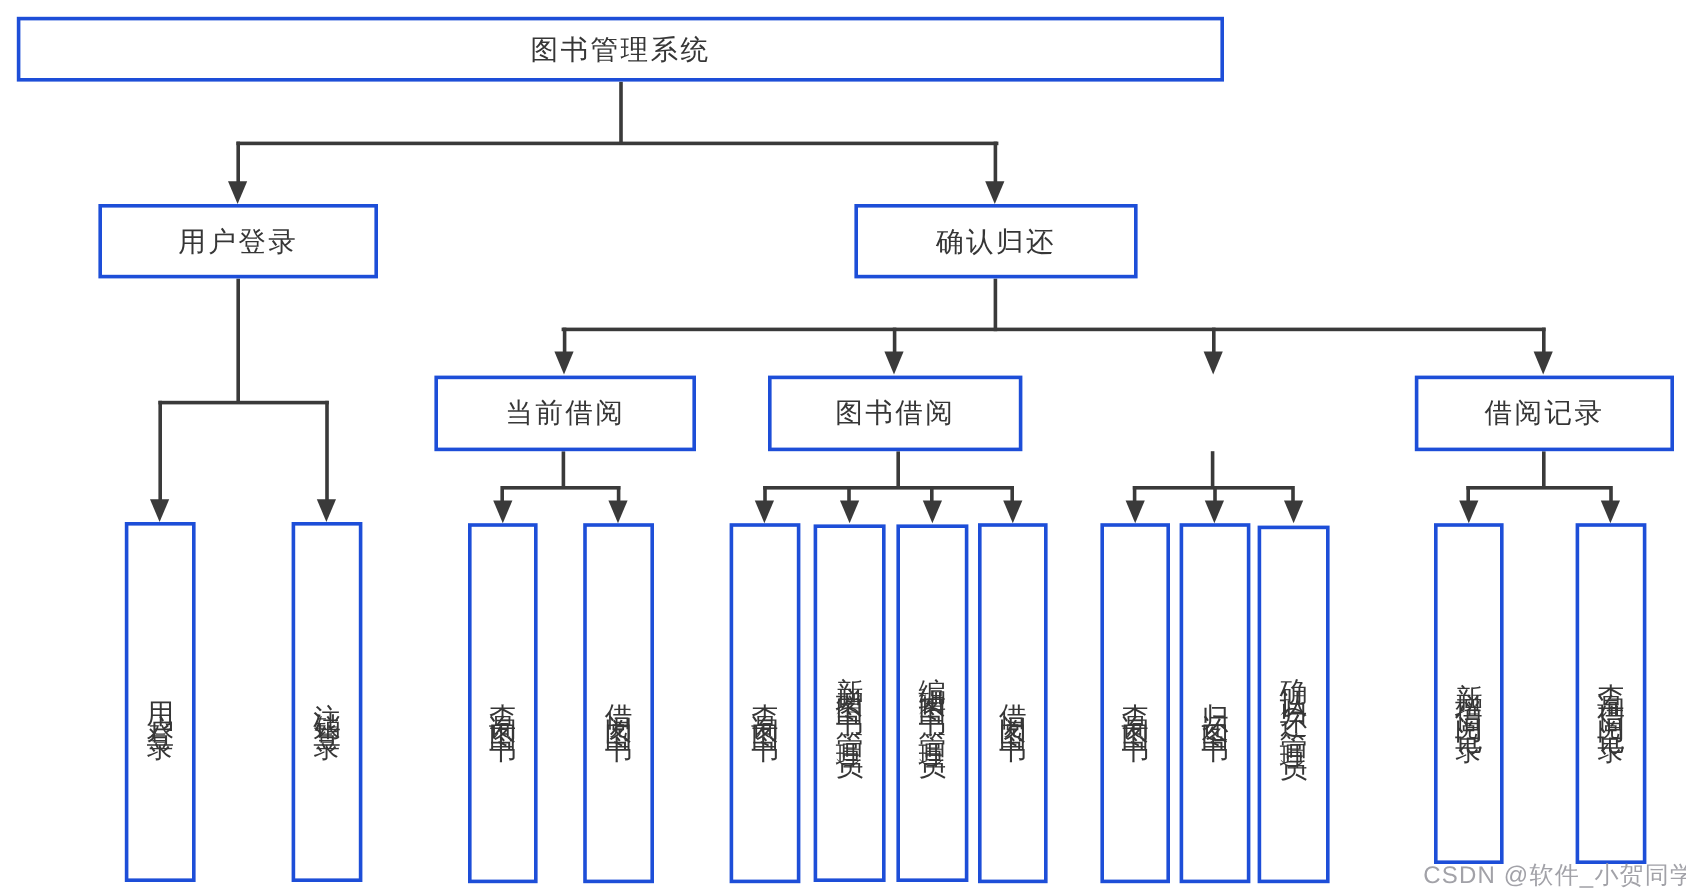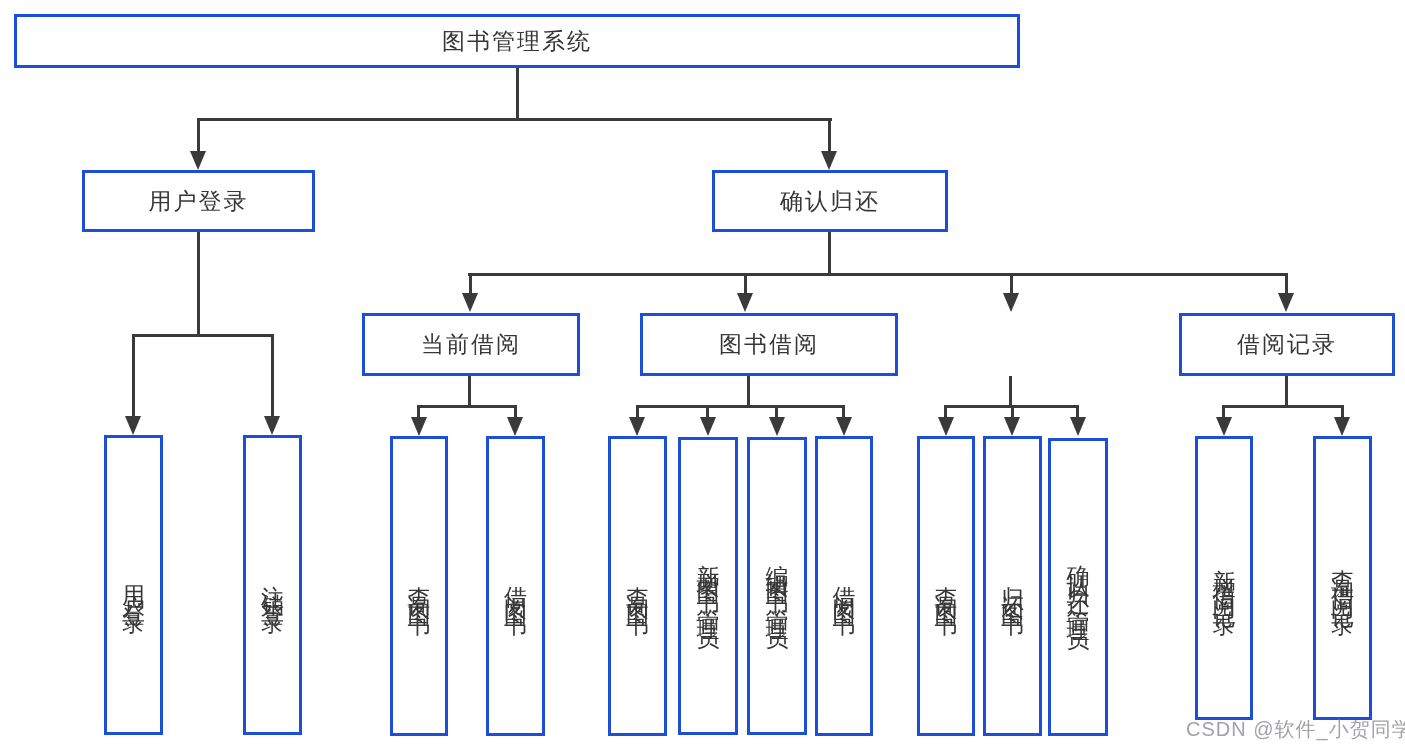--- a/index.html
+++ b/index.html
@@ -125,21 +125,21 @@
   <div class="box hbox" style="left:82px;top:170px;width:233px;height:62px">
     <span>用户登录</span>
   </div>
   <div class="box hbox" style="left:712px;top:170px;width:236px;height:62px">
     <span>确认归还</span>
   </div>
 
   <div class="box hbox" style="left:362px;top:313px;width:218px;height:63px">
     <span>当前借阅</span>
   </div>
-  <div class="box hbox" style="left:640px;top:313px;width:258px;height:63px">
+  <div class="box hbox" style="left:640px;top:313px;width:212px;height:63px">
     <span>图书借阅</span>
   </div>
   <div class="box hbox" style="left:1179px;top:313px;width:216px;height:63px">
     <span>借阅记录</span>
   </div>
 
   <div class="box vbox" style="left:104px;top:435px;width:59px;height:300px">
     <span>用户登录</span>
   </div>
   <div class="box vbox" style="left:243px;top:435px;width:59px;height:300px">

